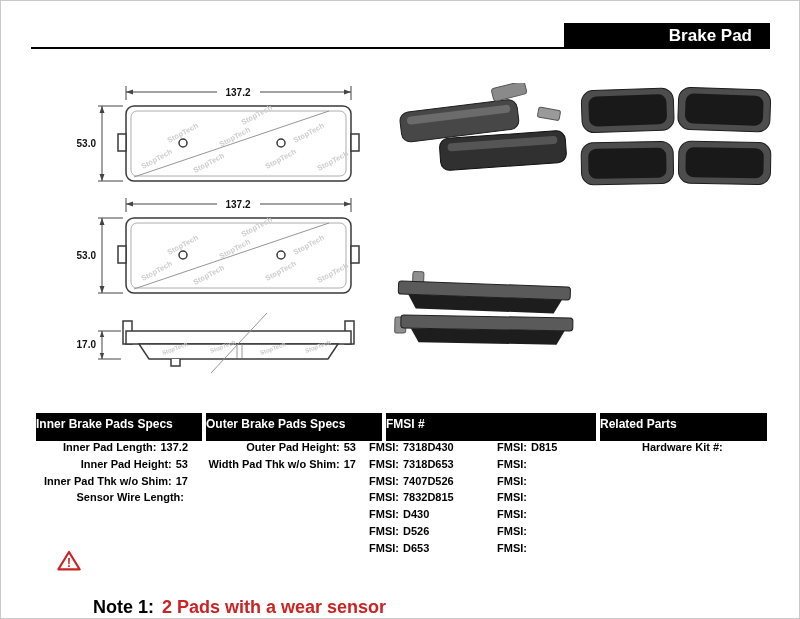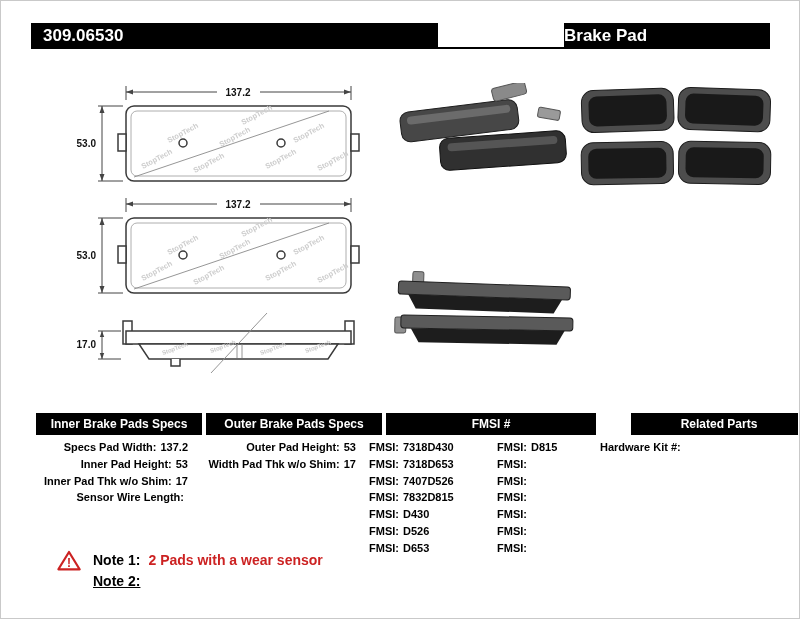--- a/index.html
+++ b/index.html
@@ -7,50 +7,47 @@
   body { font-family:"Liberation Sans", sans-serif; }
   #page {
     position:relative; width:800px; height:619px; background:#fff;
     border:1px solid #c9c9c9; overflow:hidden;
   }
   .abs { position:absolute; }
   
   .hdr-bar { background:#000; color:#fff; font-weight:bold; font-size:17px; line-height:26px; height:26px; }
   .hdr-line { background:#000; height:2px; }
   #part-bar { left:30px; top:22px; width:407px; padding-left:12px; }
-  #title-bar { left:563px; top:22px; width:206px; padding-right:18px; }
+  #title-bar { left:563px; top:22px; width:206px; text-align:right; padding-right:18px; }
   
   .dln { stroke:#444; stroke-width:1; }
   .darrow { fill:#444; }
   .dimtext { font-family:"Liberation Sans", sans-serif; font-size:10px; font-weight:bold; fill:#111; }
   .outline { fill:#fff; stroke:#3a3a3a; stroke-width:1.5; }
   .inner { fill:none; stroke:#9a9a9a; stroke-width:0.8; }
   .thin { stroke:#8a8a8a; stroke-width:0.9; }
   .wm { font-family:"Liberation Sans", sans-serif; font-size:7.5px; font-weight:bold; fill:#cccccc; }
   .wm2 { font-family:"Liberation Sans", sans-serif; font-size:6px; font-weight:bold; fill:#c8c8c8; }
   
-  .thdr { top:412px; height:22px; background:#000; color:#fff; font-weight:bold; font-size:12px;
-          text-align:center; line-height:22px; }
+  .thdr { top:412px; height:28px; background:#000; color:#fff; font-weight:bold; font-size:12px;
+          line-height:22px; }
   .spec-col { top:438px; font-size:11px; font-weight:bold; color:#000; }
   .spec-row { line-height:16.8px; white-space:nowrap; }
   .spec-right { text-align:right; }
   .val { margin-left:4px; }
   
-  .note-line { font-size:14px; font-weight:bold; color:#000; white-space:nowrap; }
+  .note-line { font-size:18px; font-weight:bold; color:#000; white-space:nowrap;margin-top:45px; }
   .note-red { color:#cc2222; margin-left:8px; }
 </style>
 </head>
 <body>
 
 <div id="page">
 
   <div class="abs hdr-line" style="left:30px; top:46px; width:739px;"></div>
-  <div class="abs hdr-bar" id="part-bar">
-    <span>309.06530</span>
-  </div>
   <div class="abs hdr-bar" id="title-bar">
     <span>Brake Pad</span>
   </div>
 
   <svg class="abs" style="left:70px; top:80px;" width="290" height="115" viewBox="0 0 290 115">
     <line class="dln" x1="55" y1="19" x2="55" y2="5"></line>
     <line class="dln" x1="280" y1="19" x2="280" y2="5"></line>
     <line class="dln" x1="55" y1="11" x2="146" y2="11"></line>
     <line class="dln" x1="189" y1="11" x2="280" y2="11"></line>
     <polygon class="darrow" points="55,11 62,8.5 62,13.5"></polygon>
@@ -179,25 +176,25 @@
     <g transform="translate(10,52) rotate(1)">
       <rect x="-6" y="2" width="11" height="16" rx="2" fill="#8f8f8f" stroke="#555"></rect>
       <rect x="0" y="0" width="172" height="13" rx="3" fill="#5a5a5a" stroke="#202020"></rect>
       <path d="M10,13 L164,13 L156,27 L18,27 Z" fill="#1d1d1d"></path>
     </g>
   </svg>
 
   <div class="abs thdr" style="left:35px; width:166px;">Inner Brake Pads Specs</div>
   <div class="abs thdr" style="left:385px; width:210px;">FMSI #</div>
   <div class="abs thdr" style="left:205px; width:176px;">Outer Brake Pads Specs</div>
-  <div class="abs thdr" style="left:630px; width:167px;padding-left:9px;">Related Parts</div>
+  <div class="abs thdr" style="left:599px; width:167px;">Related Parts</div>
 
   <div class="abs spec-col spec-right" style="left:35px; width:166px; padding-right:14px;">
     <div class="spec-row">
-      <span>Specs Pad Width:</span><span class="val">137.2</span>
+      <span>Inner Pad Length:</span><span class="val">137.2</span>
     </div>
     <div class="spec-row">
       <span>Inner Pad Height:</span><span class="val">53</span>
     </div>
     <div class="spec-row">
       <span>Inner Pad Thk w/o Shim:</span><span class="val">17</span>
     </div>
     <div class="spec-row">
       <span>Sensor Wire Length:</span><span class="val"></span>
     </div>
@@ -253,21 +250,21 @@
       <span>FMSI:</span><span class="val"></span>
     </div>
     <div class="spec-row">
       <span>FMSI:</span><span class="val"></span>
     </div>
     <div class="spec-row">
       <span>FMSI:</span><span class="val"></span>
     </div>
   </div>
 
-  <div class="abs spec-col" style="left:569px; width:160px;padding-left:30px;">
+  <div class="abs spec-col" style="left:611px; width:160px;padding-left:30px;">
     <div class="spec-row">
       <span>Hardware Kit #:</span><span class="val"></span>
     </div>
   </div>
 
   <svg class="abs" style="left:56px; top:549px;" width="24" height="21" viewBox="0 0 24 21">
     <path d="M12,2 L22.6,19.3 L1.4,19.3 Z" fill="#ffffff" stroke="#cc2222" stroke-width="2.2" stroke-linejoin="round"></path>
     <text x="12" y="17" text-anchor="middle" font-family="Liberation Sans, sans-serif" font-size="12" font-weight="bold" fill="#cc2222">!</text>
   </svg>
   <div class="abs note-line" style="left:92px; top:551px;">

